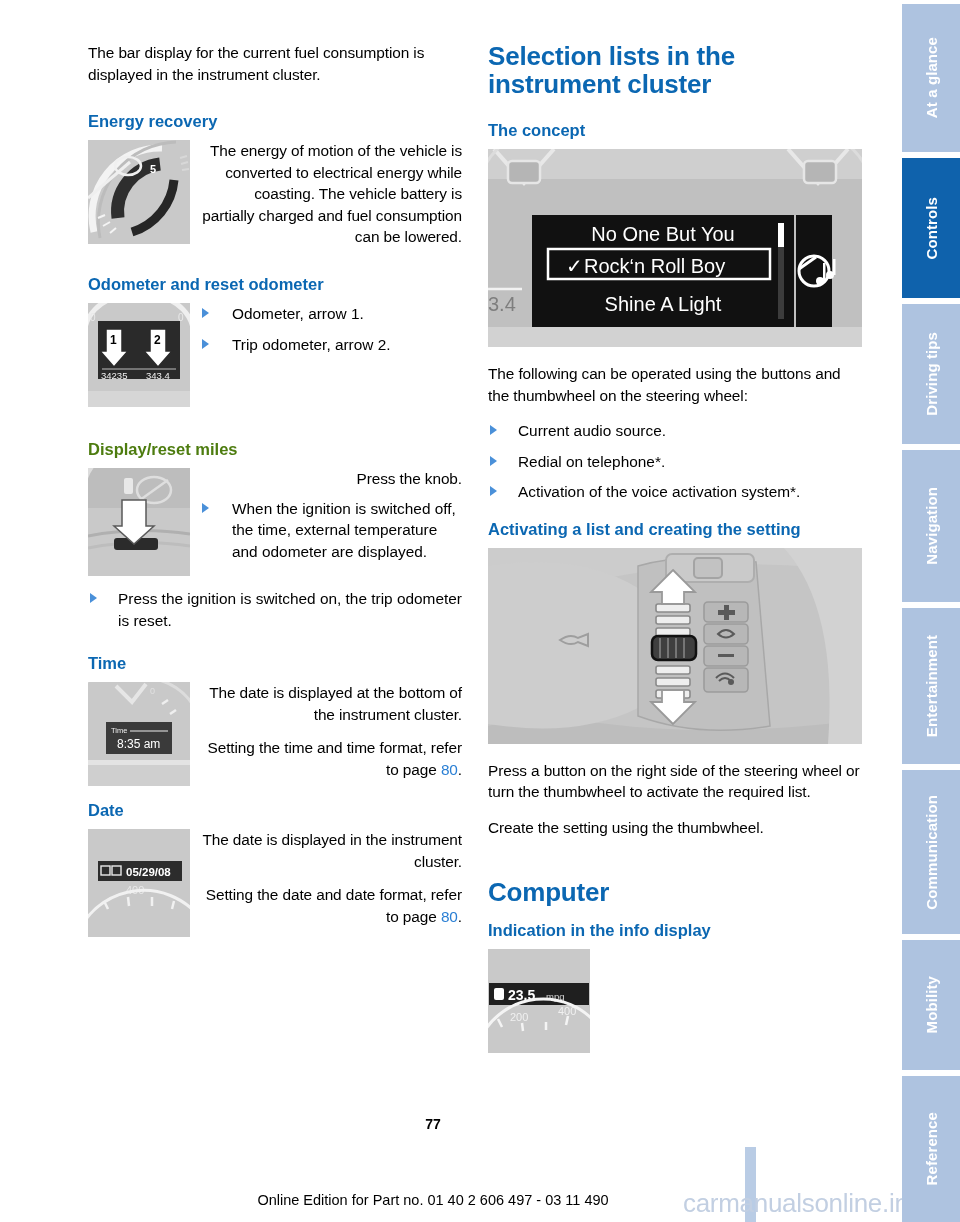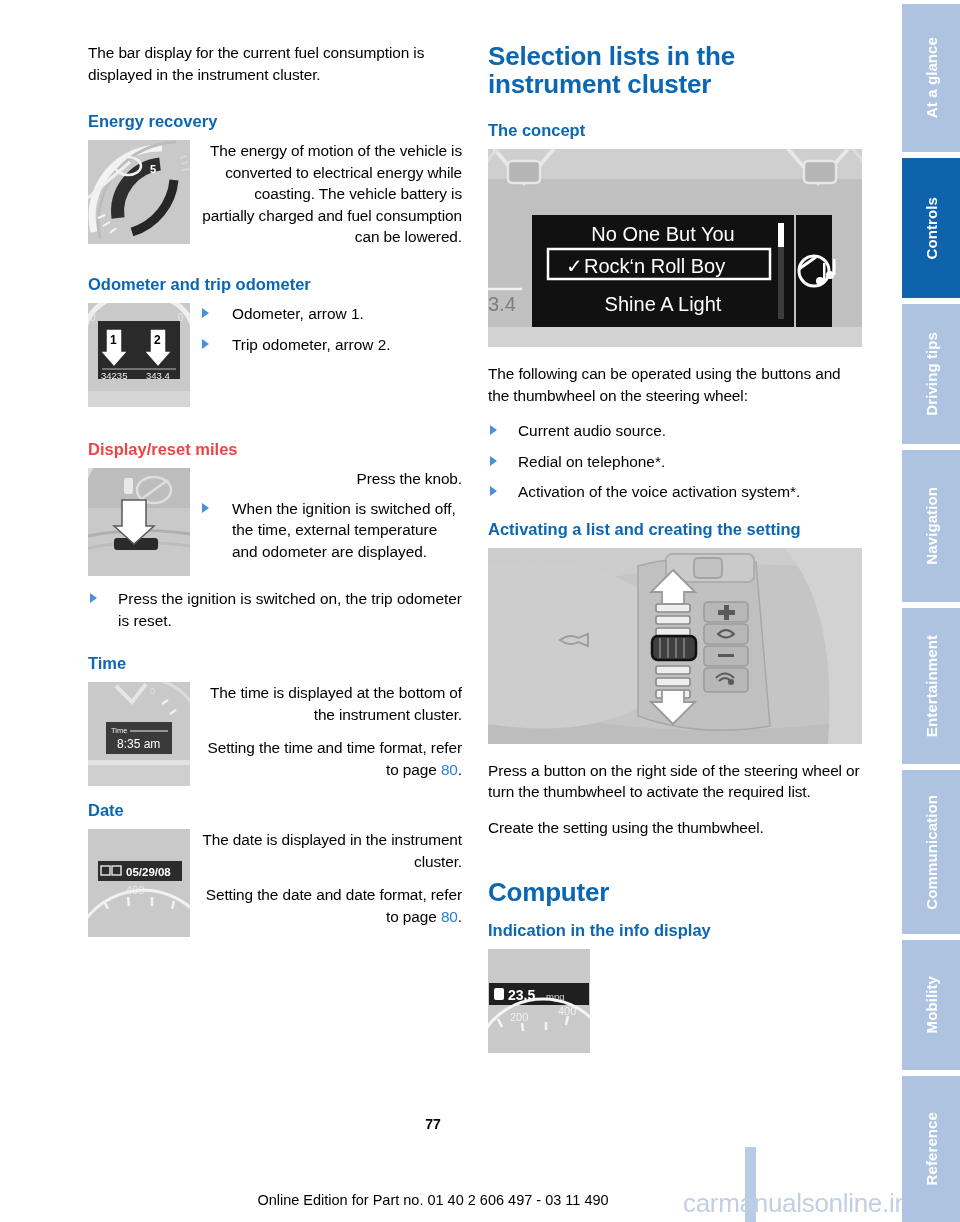--- a/index.html
+++ b/index.html
@@ -47,21 +47,21 @@
     color: #0b67b2;
     letter-spacing: -0.2px;
   }
   h2.section {
     margin: 26px 0 8px 0;
     font-size: 16.5px;
     line-height: 21px;
     font-weight: bold;
     color: #0b67b2;
   }
-  h2.section.muted { color: #ef4444; }
+  h2.section.muted { color: #4d7c0f; }
 
   .pageref { color: #2a7fd4; }
 
   
   ul.bullets {
     list-style: none;
     margin: 0 0 12px 0;
     padding: 0;
   }
   ul.bullets li {
@@ -219,21 +219,21 @@
             </g>
             <text x="62" y="33" font-family="Liberation Sans, sans-serif" font-size="11" font-weight="bold" fill="#ffffff">5</text>
           </svg>
         </div>
       </div>
       <div class="figtext">
         <p class="body">The energy of motion of the vehicle is converted to electrical energy while coasting. The vehicle battery is partially charged and fuel consumption can be lowered.</p>
       </div>
     </div>
 
-    <h2 class="section" style="margin-top:22px;">Odometer and trip odometer</h2>
+    <h2 class="section" style="margin-top:22px;">Odometer and reset odometer</h2>
 
     <div class="figrow" style="min-height:108px;">
       <div class="fig">
         <div class="illus small">
           <svg width="102" height="104" viewBox="0 0 102 104">
             <rect width="102" height="104" fill="#c9c9c9"></rect>
             <path d="M-4 34 A40 40 0 0 1 34 -6" fill="none" stroke="#efefef" stroke-width="5"></path>
             <path d="M68 -6 A40 40 0 0 1 106 34" fill="none" stroke="#efefef" stroke-width="5"></path>
             <text x="2" y="18" font-family="Liberation Sans, sans-serif" font-size="10" fill="#e9e9e9">0</text>
             <text x="90" y="18" font-family="Liberation Sans, sans-serif" font-size="10" fill="#e9e9e9">0</text>
@@ -310,21 +310,21 @@
             <rect x="18" y="40" width="66" height="32" fill="#3a3a3a"></rect>
             <text x="23" y="51" font-family="Liberation Sans, sans-serif" font-size="7.5" fill="#eeeeee">Time</text>
             <line x1="42" y1="49" x2="80" y2="49" stroke="#eeeeee" stroke-width="1.2"></line>
             <text x="29" y="66" font-family="Liberation Sans, sans-serif" font-size="12" fill="#ffffff">8:35 am</text>
             <rect x="0" y="78" width="102" height="5" fill="#e3e3e3"></rect>
             <rect x="0" y="83" width="102" height="21" fill="#cfcfcf"></rect>
           </svg>
         </div>
       </div>
       <div class="figtext">
-        <p class="body">The time is displayed at the bottom of the instrument cluster.</p>
+        <p class="body">The date is displayed at the bottom of the instrument cluster.</p>
         <p class="body"><span>Setting the time and time format, refer to page </span><span class="pageref">80</span><span>.</span></p>
       </div>
     </div>
 
     <h2 class="section" style="margin-top:10px;">Date</h2>
 
     <div class="figrow" style="min-height:112px;">
       <div class="fig">
         <div class="illus small" style="height:108px;">
           <svg width="102" height="108" viewBox="0 0 102 108">

